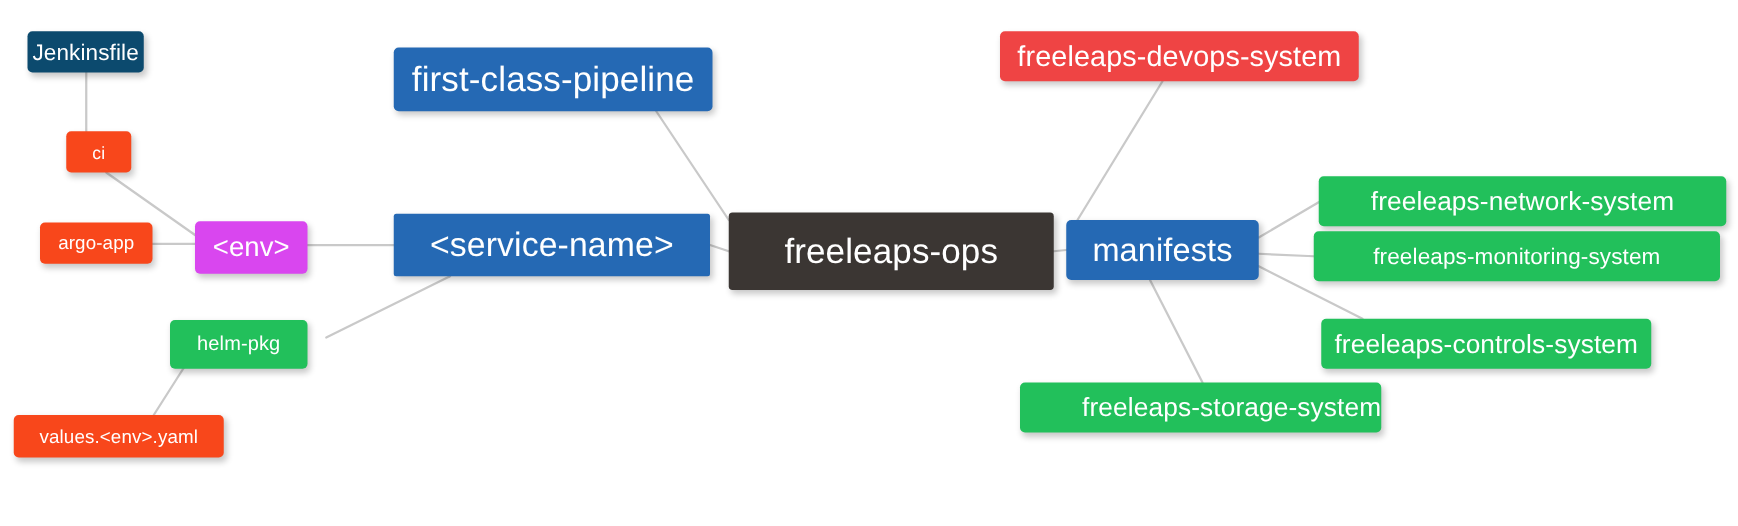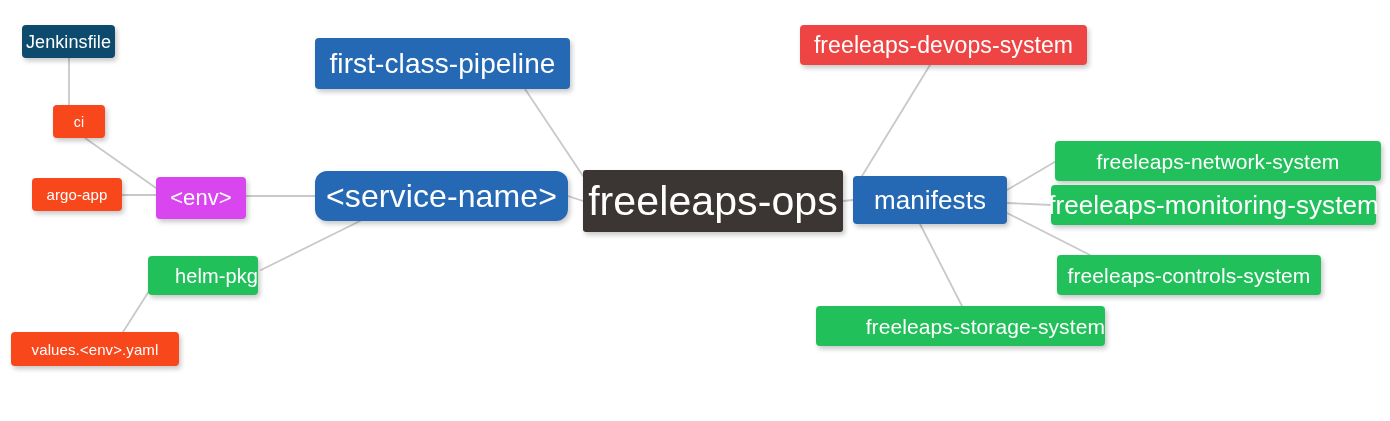--- a/index.html
+++ b/index.html
@@ -59,57 +59,57 @@
       <line x1="156" y1="195" x2="122" y2="195" stroke="#c9c9c9" stroke-width="1.8" stroke-linecap="round"></line>
       <line x1="69" y1="105" x2="69" y2="58" stroke="#c9c9c9" stroke-width="1.8" stroke-linecap="round"></line>
       <line x1="151" y1="288" x2="123" y2="332" stroke="#c9c9c9" stroke-width="1.8" stroke-linecap="round"></line>
       <line x1="862" y1="176" x2="930" y2="65" stroke="#c9c9c9" stroke-width="1.8" stroke-linecap="round"></line>
       <line x1="1007" y1="190" x2="1075" y2="150" stroke="#c9c9c9" stroke-width="1.8" stroke-linecap="round"></line>
       <line x1="1007" y1="203" x2="1051" y2="205" stroke="#c9c9c9" stroke-width="1.8" stroke-linecap="round"></line>
       <line x1="1007" y1="213" x2="1090" y2="255" stroke="#c9c9c9" stroke-width="1.8" stroke-linecap="round"></line>
       <line x1="920" y1="224" x2="962" y2="306" stroke="#c9c9c9" stroke-width="1.8" stroke-linecap="round"></line>
     </svg>
   <div id="node-layer">
-      <div class="node" style="left: 583px; top: 170px; width: 260px; height: 62px; background: rgb(59, 54, 51); border-radius: 3px; font-size: 41px;">
+      <div class="node" style="left: 583px; top: 170px; width: 260px; height: 62px; background: rgb(59, 54, 51); border-radius: 3px; font-size: 28px;">
         <span class="node-label">freeleaps-ops</span>
       </div>
-      <div class="node" style="left: 315px; top: 171px; width: 253px; height: 50px; background: rgb(37, 105, 180); border-radius: 12px; font-size: 32px;">
+      <div class="node" style="left: 315px; top: 171px; width: 253px; height: 50px; background: rgb(37, 105, 180); border-radius: 2px; font-size: 27px;">
         <span class="node-label">&lt;service-name&gt;</span>
       </div>
       <div class="node" style="left: 315px; top: 38px; width: 255px; height: 51px; background: rgb(37, 105, 180); border-radius: 4px; font-size: 28px;">
         <span class="node-label">first-class-pipeline</span>
       </div>
       <div class="node" style="left: 853px; top: 176px; width: 154px; height: 48px; background: rgb(37, 105, 180); border-radius: 4px; font-size: 26px;">
         <span class="node-label">manifests</span>
       </div>
       <div class="node" style="left: 156px; top: 177px; width: 90px; height: 42px; background: #d946ef; border-radius: 4px; font-size: 22px; align-items: center;">
         <span class="node-label">&lt;env&gt;</span>
       </div>
-      <div class="node" style="left: 148px; top: 256px; width: 110px; height: 39px; background: rgb(34, 192, 91); border-radius: 4px; font-size: 20px; justify-content: flex-end;">
+      <div class="node" style="left: 136px; top: 256px; width: 110px; height: 39px; background: rgb(34, 192, 91); border-radius: 4px; font-size: 16px;">
         <span class="node-label">helm-pkg</span>
       </div>
       <div class="node" style="left: 22px; top: 25px; width: 93px; height: 33px; background: #0c4a6e; border-radius: 4px; font-size: 18px;">
         <span class="node-label">Jenkinsfile</span>
       </div>
       <div class="node" style="left: 53px; top: 105px; width: 52px; height: 33px; background: rgb(248, 71, 27); border-radius: 4px; font-size: 14px;">
         <span class="node-label">ci</span>
       </div>
       <div class="node" style="left: 32px; top: 178px; width: 90px; height: 33px; background: rgb(248, 71, 27); border-radius: 4px; font-size: 15px;">
         <span class="node-label">argo-app</span>
       </div>
       <div class="node" style="left: 11px; top: 332px; width: 168px; height: 34px; background: rgb(248, 71, 27); border-radius: 4px; font-size: 15px;">
         <span class="node-label">values.&lt;env&gt;.yaml</span>
       </div>
       <div class="node" style="left: 800px; top: 25px; width: 287px; height: 40px; background: #ef4444; border-radius: 4px; font-size: 23px;">
         <span class="node-label">freeleaps-devops-system</span>
       </div>
       <div class="node" style="left: 1055px; top: 110px; width: 326px; height: 40px; background: rgb(34, 192, 91); border-radius: 4px; font-size: 21px; margin-top: 31px;">
         <span class="node-label">freeleaps-network-system</span>
       </div>
-      <div class="node" style="left: 1051px; top: 185px; width: 325px; height: 40px; background: rgb(34, 192, 91); border-radius: 4px; font-size: 26px;">
+      <div class="node" style="left: 1051px; top: 185px; width: 325px; height: 40px; background: rgb(34, 192, 91); border-radius: 4px; font-size: 18px;">
         <span class="node-label">freeleaps-monitoring-system</span>
       </div>
       <div class="node" style="left: 1057px; top: 255px; width: 264px; height: 40px; background: rgb(34, 192, 91); border-radius: 4px; font-size: 21px;">
         <span class="node-label">freeleaps-controls-system</span>
       </div>
       <div class="node" style="left: 816px; top: 306px; width: 289px; height: 40px; background: rgb(34, 192, 91); border-radius: 4px; font-size: 21px; justify-content: flex-end;">
         <span class="node-label">freeleaps-storage-system</span>
       </div>
     </div>
 </div>

